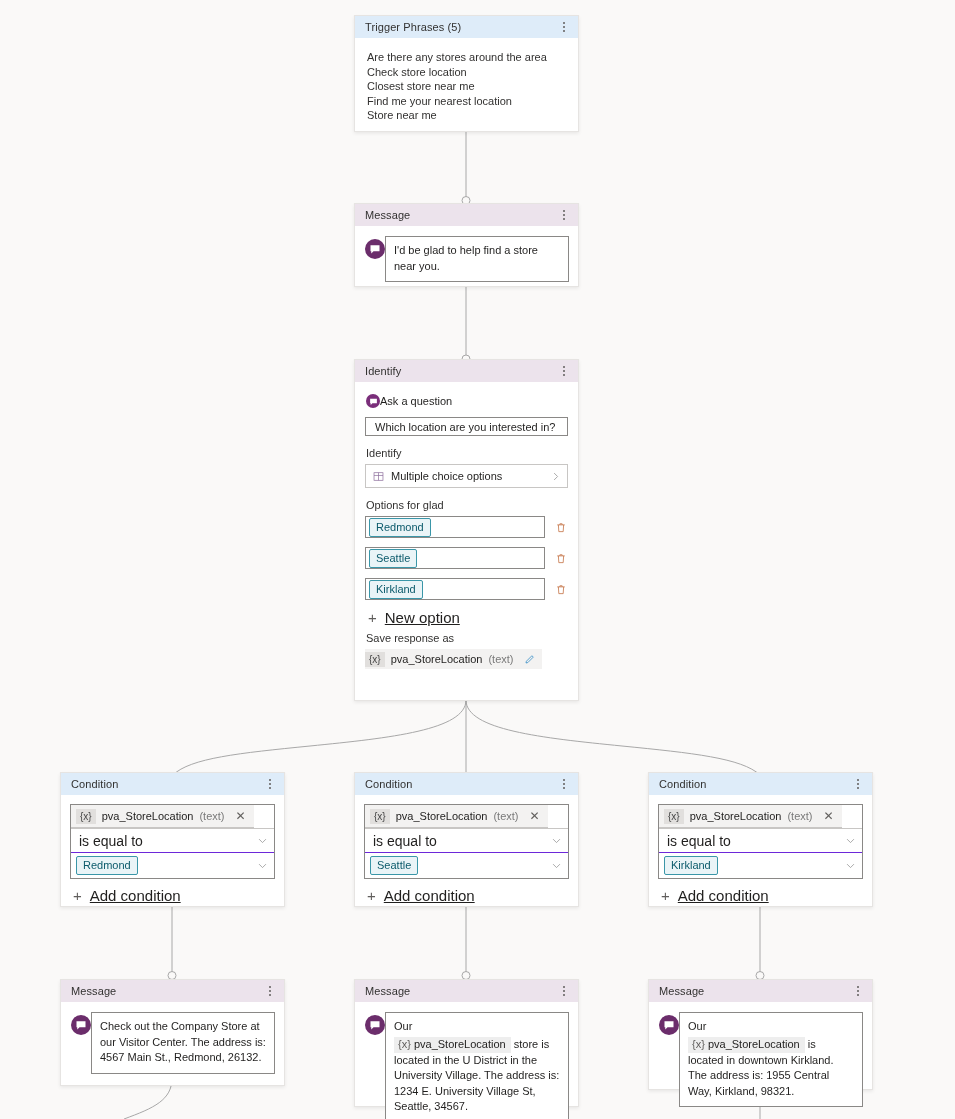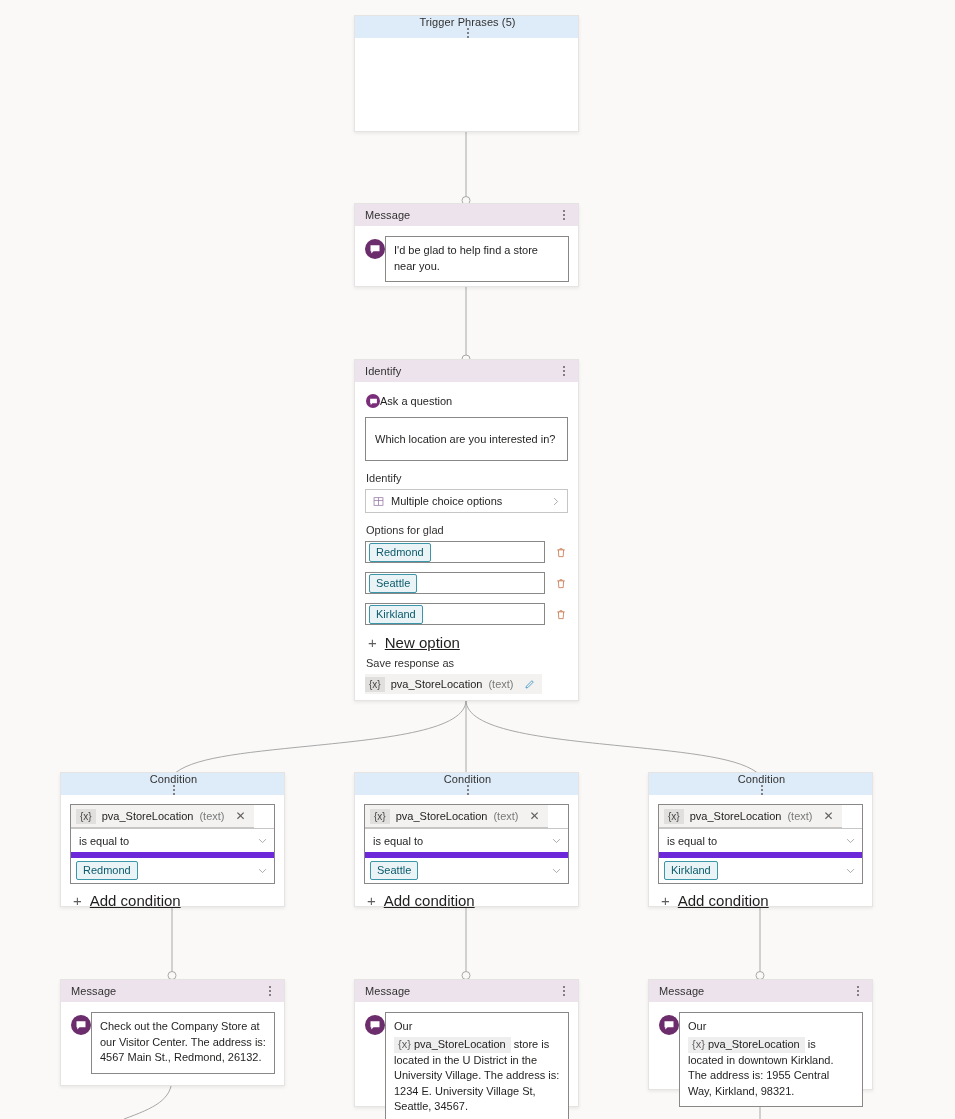--- a/index.html
+++ b/index.html
@@ -25,21 +25,21 @@
     box-shadow:0 .3px .9px rgba(0,0,0,.06),0 1.6px 3.6px rgba(0,0,0,.08);
     box-sizing:border-box;
   }
   .node-hd{
     height:22px;display:flex;align-items:center;
     padding:0 8px 0 10px;
     font-size:11px;color:#323130;
     box-sizing:border-box;
   }
   .node-hd .ttl{flex:1;letter-spacing:.1px;}
-  .hd-blue{background:#deecf9;flex-direction:column;}
+  .hd-blue{background:#deecf9;}
   .hd-pink{background:#ece3ec;}
   .kebab{
     width:12px;height:16px;display:flex;flex-direction:column;
     align-items:center;justify-content:center;gap:2px;cursor:pointer;
   }
   .kebab i{width:2px;height:2px;background:#605e5c;border-radius:50%;display:block;}
   .node-bd{padding:10px 10px 12px 10px;}
 
   
   .trig-list{padding:12px 10px 10px 12px;}
@@ -65,21 +65,21 @@
     vertical-align:baseline;
   }
   .vtok .xb{color:#605e5c;}
 
   
   .qrow{display:flex;align-items:center;margin:2px 0 9px 1px;}
   .q-av{width:14px;height:14px;border-radius:50%;background:#7a2e7a;flex:0 0 14px;
         display:flex;align-items:center;justify-content:center;}
   .q-lbl{font-size:11px;color:#201f1e;}
   .q-input{
-    border:1px solid #8a8886;background:#fff;height:44px;
+    border:1px solid #8a8886;background:#fff;height:19px;
     display:flex;align-items:center;padding:0 9px;font-size:11px;color:#201f1e;
     box-sizing:border-box;
   }
   .fld-lbl{font-size:11px;color:#323130;margin:11px 0 5px 1px;}
   .sel-row{
     border:1px solid #c8c6c4;background:#fff;height:24px;
     display:flex;align-items:center;padding:0 6px 0 7px;box-sizing:border-box;
     font-size:11px;color:#201f1e;cursor:pointer;
   }
   .sel-row .gico{margin-right:7px;display:flex;}
@@ -121,21 +121,21 @@
     background:#f3f2f1;padding:0 8px 0 5px;border-bottom:1px solid #c8c6c4;
     width:fit-content;min-width:0;
   }
   .cond-var .xb{background:#e1dfdd;color:#454545;font-size:10px;padding:2px 4px;line-height:11px;}
   .cond-var .nm{font-size:11px;color:#201f1e;}
   .cond-var .ty{font-size:11px;color:#7a7a7a;}
   .cond-var .xc{color:#605e5c;font-size:12px;margin-left:5px;cursor:pointer;line-height:10px;}
   .cond-varwrap{border-bottom:1px solid #c8c6c4;}
   .cond-sel{
     height:23px;display:flex;align-items:center;padding:0 6px 0 8px;
-    font-size:11px;color:#201f1e;border-bottom:6px solid #6d28d9;cursor:pointer;
+    font-size:14px;color:#201f1e;border-bottom:1px solid #6d28d9;cursor:pointer;
   }
   .cond-sel .txt{flex:1;}
   .cond-val{height:25px;display:flex;align-items:center;padding:0 6px 0 5px;cursor:pointer;}
   .cond-val .txt{flex:1;display:flex;}
 </style>
 </head>
 <body>
 
 <div class="canvas">
 
@@ -179,20 +179,27 @@
   </svg>
 
   <div class="node" style="left:354px;top:15px;width:225px;height:117px;">
     <div class="node-hd hd-blue">
       <span class="ttl">Trigger Phrases (5)</span>
       <span class="kebab">
           <i></i>
           <i></i>
           <i></i>
         </span>
+    </div>
+    <div class="trig-list">
+      <div>Are there any stores around the area</div>
+      <div>Check store location</div>
+      <div>Closest store near me</div>
+      <div>Find me your nearest location</div>
+      <div>Store near me</div>
     </div>
   </div>
 
   <div class="node" style="left:354px;top:203px;width:225px;height:84px;">
     <div class="node-hd hd-pink">
       <span class="ttl">Message</span>
       <span class="kebab">
           <i></i>
           <i></i>
           <i></i>

